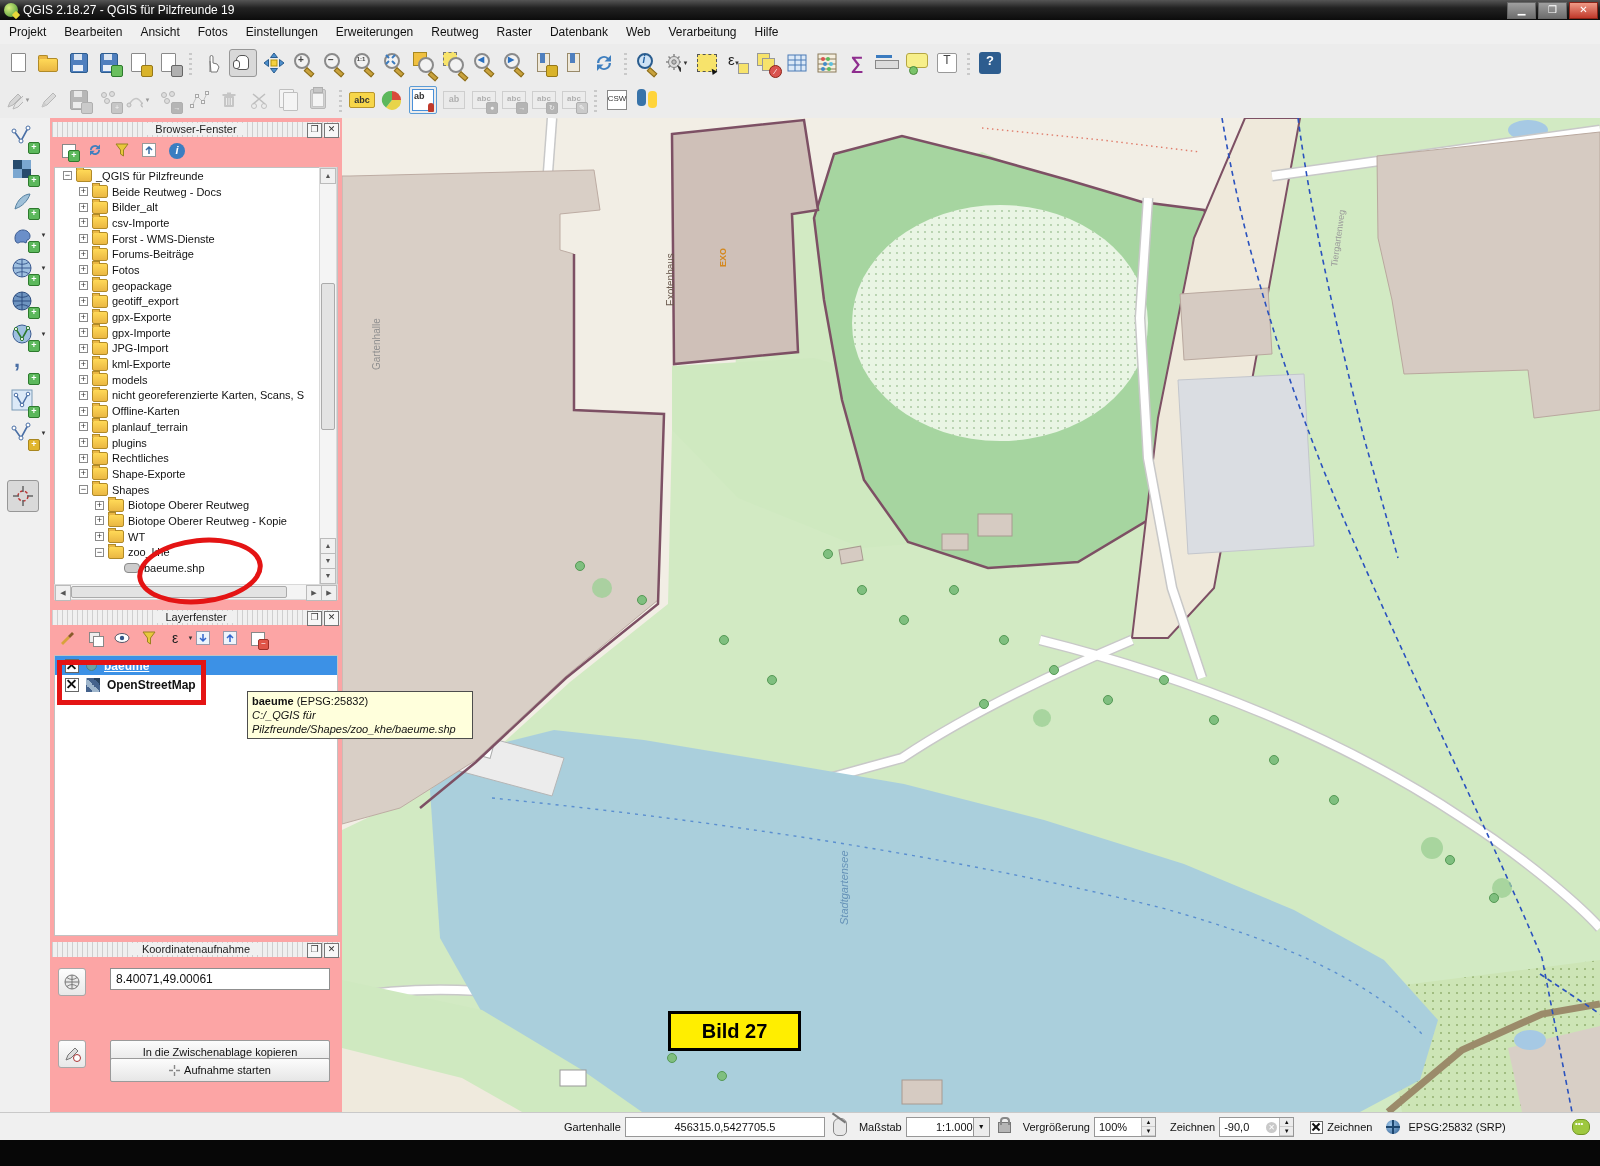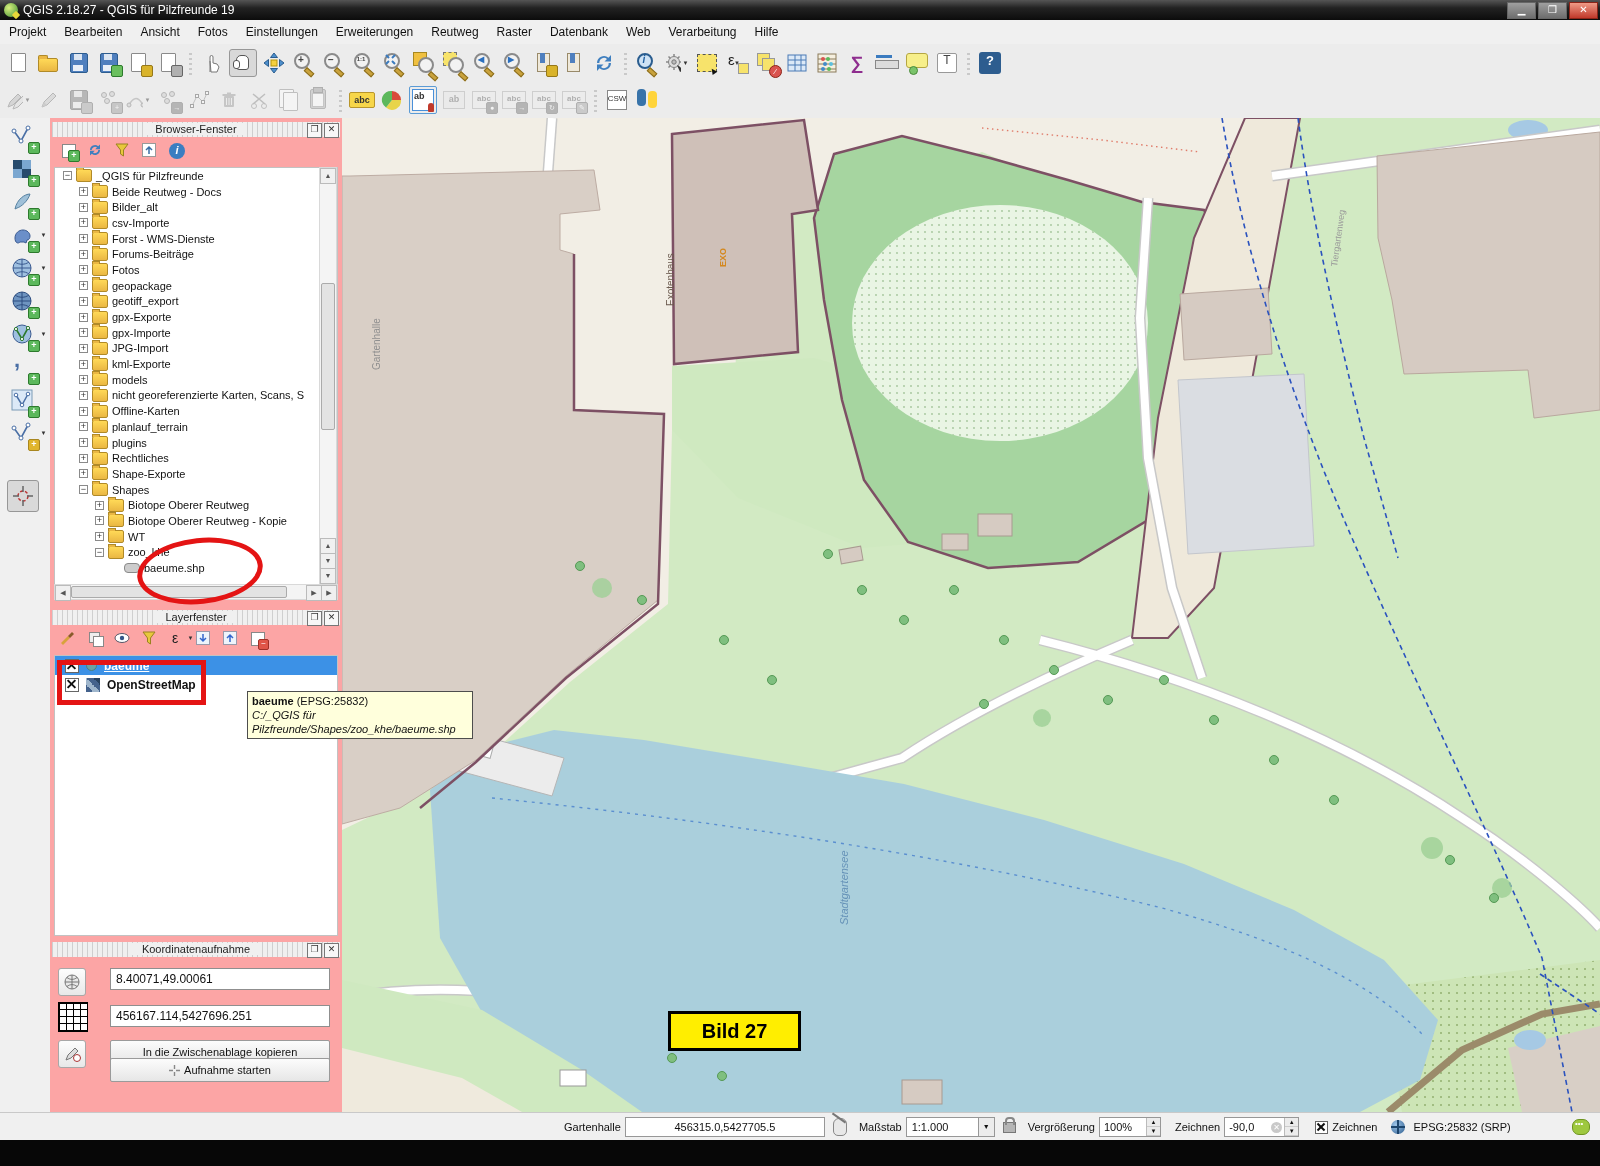--- a/index.html
+++ b/index.html
@@ -825,24 +825,20 @@
     </div>
     <div class="crow" style="top:26px;height:26px">
       <span class="cico">
         <svg width="18" height="18">
             <circle cx="9" cy="9" r="7" fill="#e8e8e8" stroke="#777"></circle>
             <path d="M2 9h14M9 2v14M4 4.5c3 2.5 7 2.5 10 0M4 13.5c3-2.5 7-2.5 10 0" stroke="#777" fill="none"></path>
           </svg>
       </span>
       <div class="cfield">8.40071,49.00061</div>
     </div>
-    <div class="crow" style="top:60px;height:28px">
-      <span class="gridico" style="left:0;top:0"></span>
-      <div class="cfield" style="top:3px">456167.114,5427696.251</div>
-    </div>
     <div class="crow" style="top:98px;height:26px">
       <span class="cico">
         <svg width="18" height="18">
             <path d="M3 15l2-5 7-7 3 3-7 7z" fill="#ddd" stroke="#777"></path>
             <circle cx="14" cy="13" r="3.5" fill="#fff" stroke="#a33"></circle>
           </svg>
       </span>
       <div class="cbtnw">In die Zwischenablage kopieren</div>
     </div>
     <div class="crow" style="top:116px;height:26px">
@@ -976,21 +972,21 @@
   <div><b>baeume</b> <span>(EPSG:25832)</span></div>
   <div class="path">C:/_QGIS für Pilzfreunde/Shapes/zoo_khe/baeume.shp</div>
 </div>
 
 <div class="statusbar">
   <span style="width:560px"></span>
   <span class="slabel">Gartenhalle</span>
   <span class="sfield" style="width:198px">456315.0,5427705.5</span>
   <span class="mouseico"></span>
   <span class="slabel">Maßstab</span>
-  <span class="sfield" style="width:66px;text-align:left;padding-left:5px">1:1.000</span>
+  <span class="sfield" style="width:66px;text-align:right;">1:1.000</span>
   <span class="ddbtn">▼</span>
   <span class="lockico"></span>
   <span class="slabel">Vergrößerung</span>
   <span class="spinbox">
     <span class="spinval">100%</span>
     <span class="spinarr">
         <span>▲</span>
         <span>▼</span>
       </span>
   </span>

